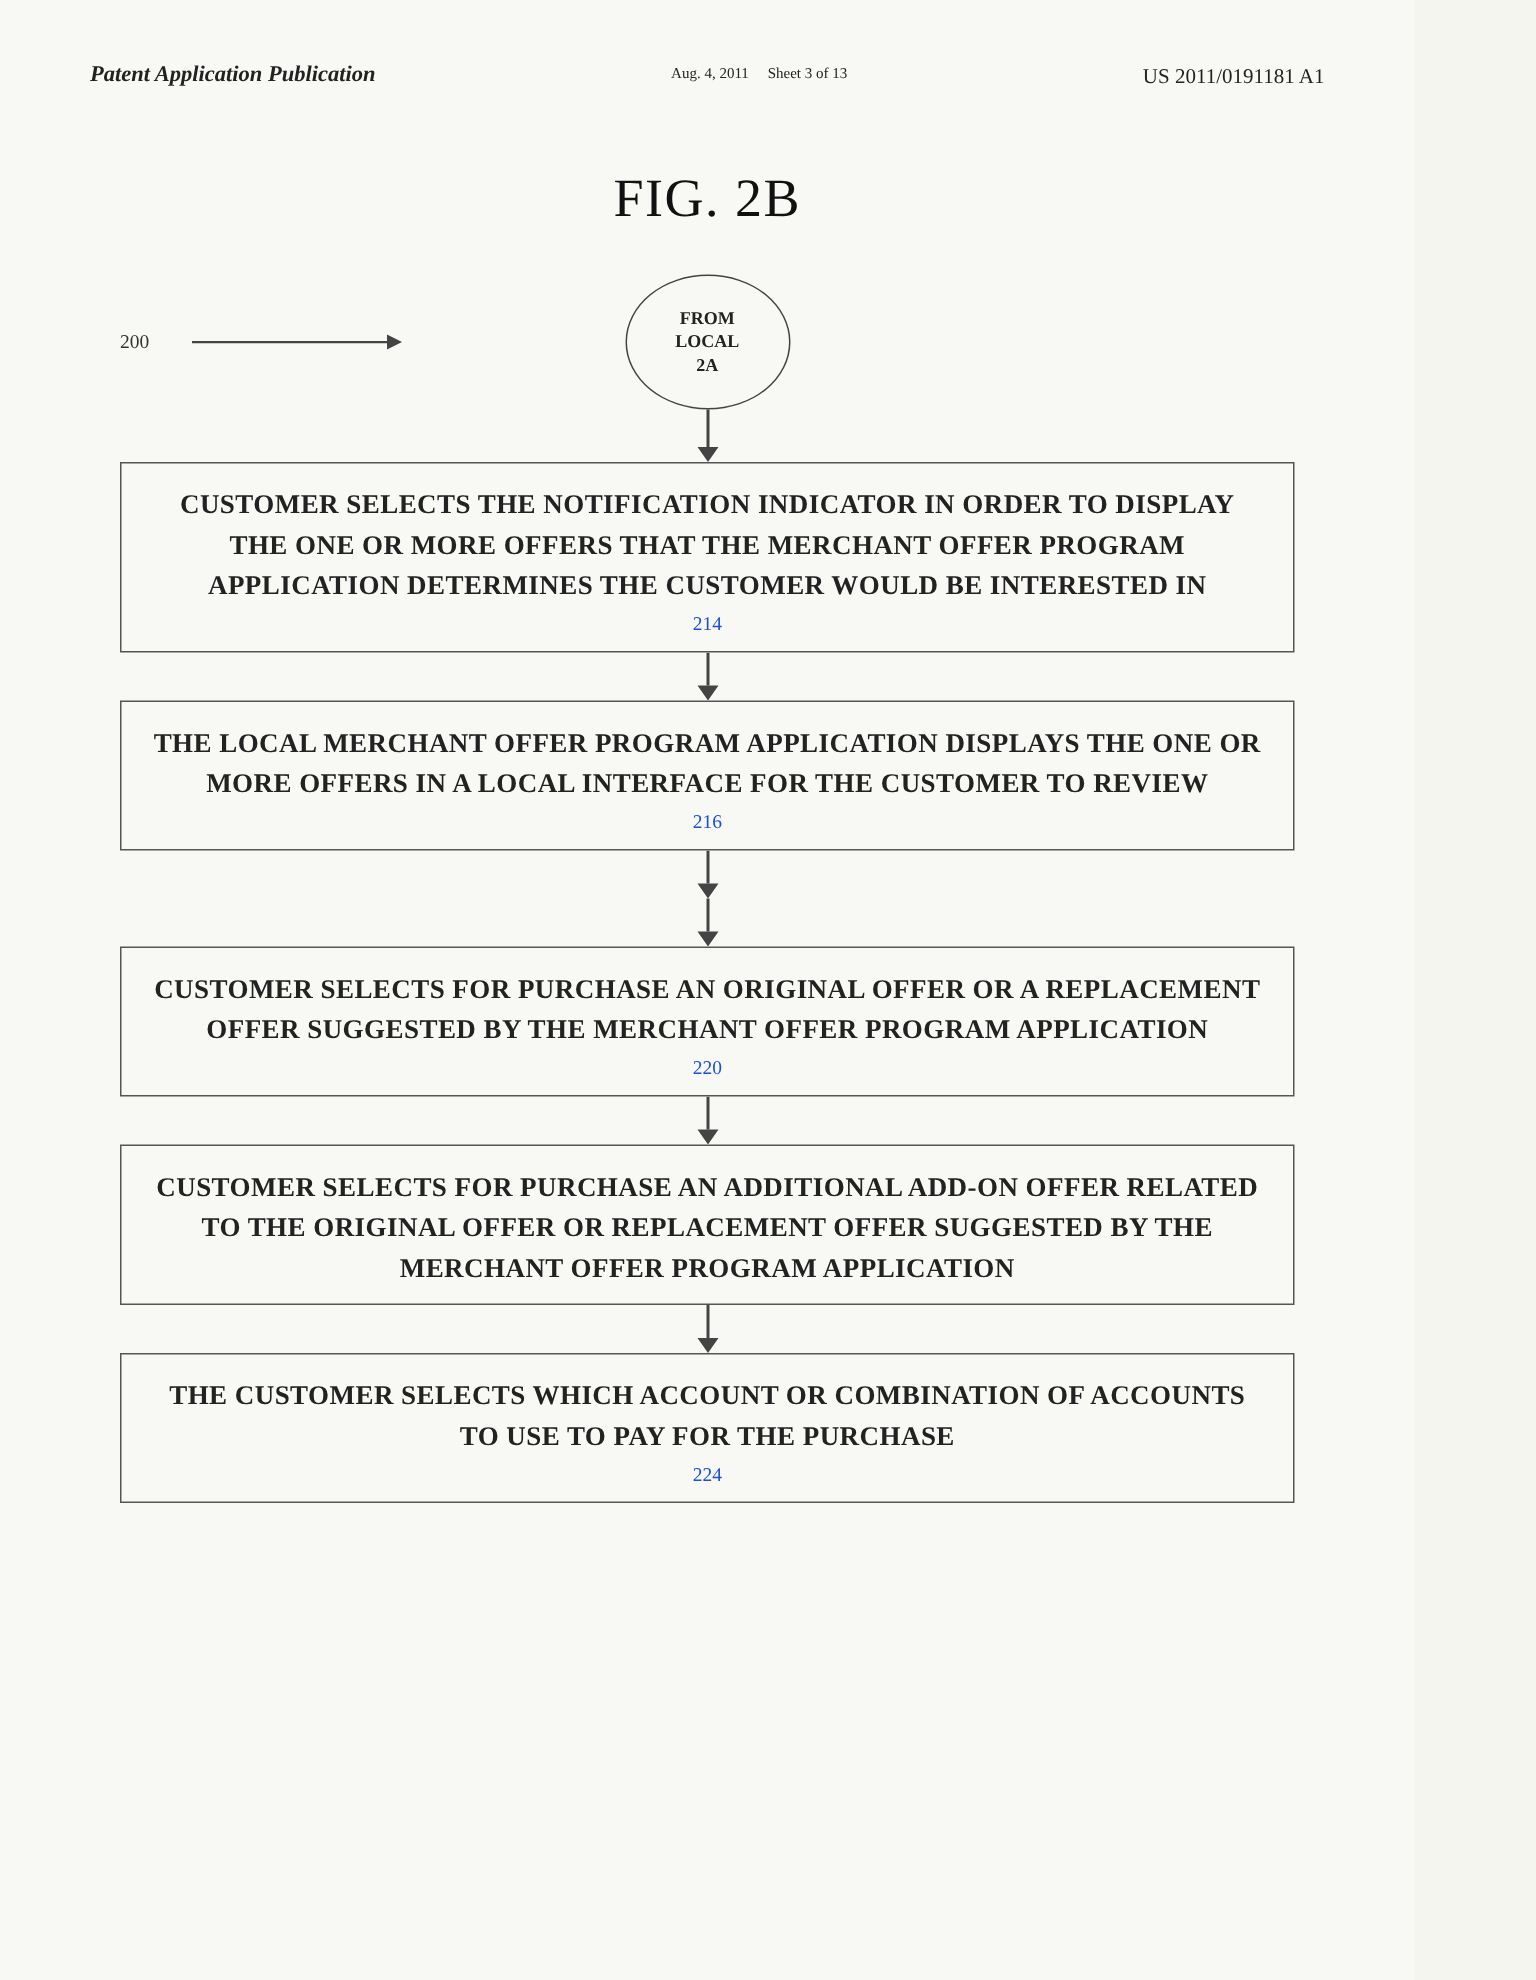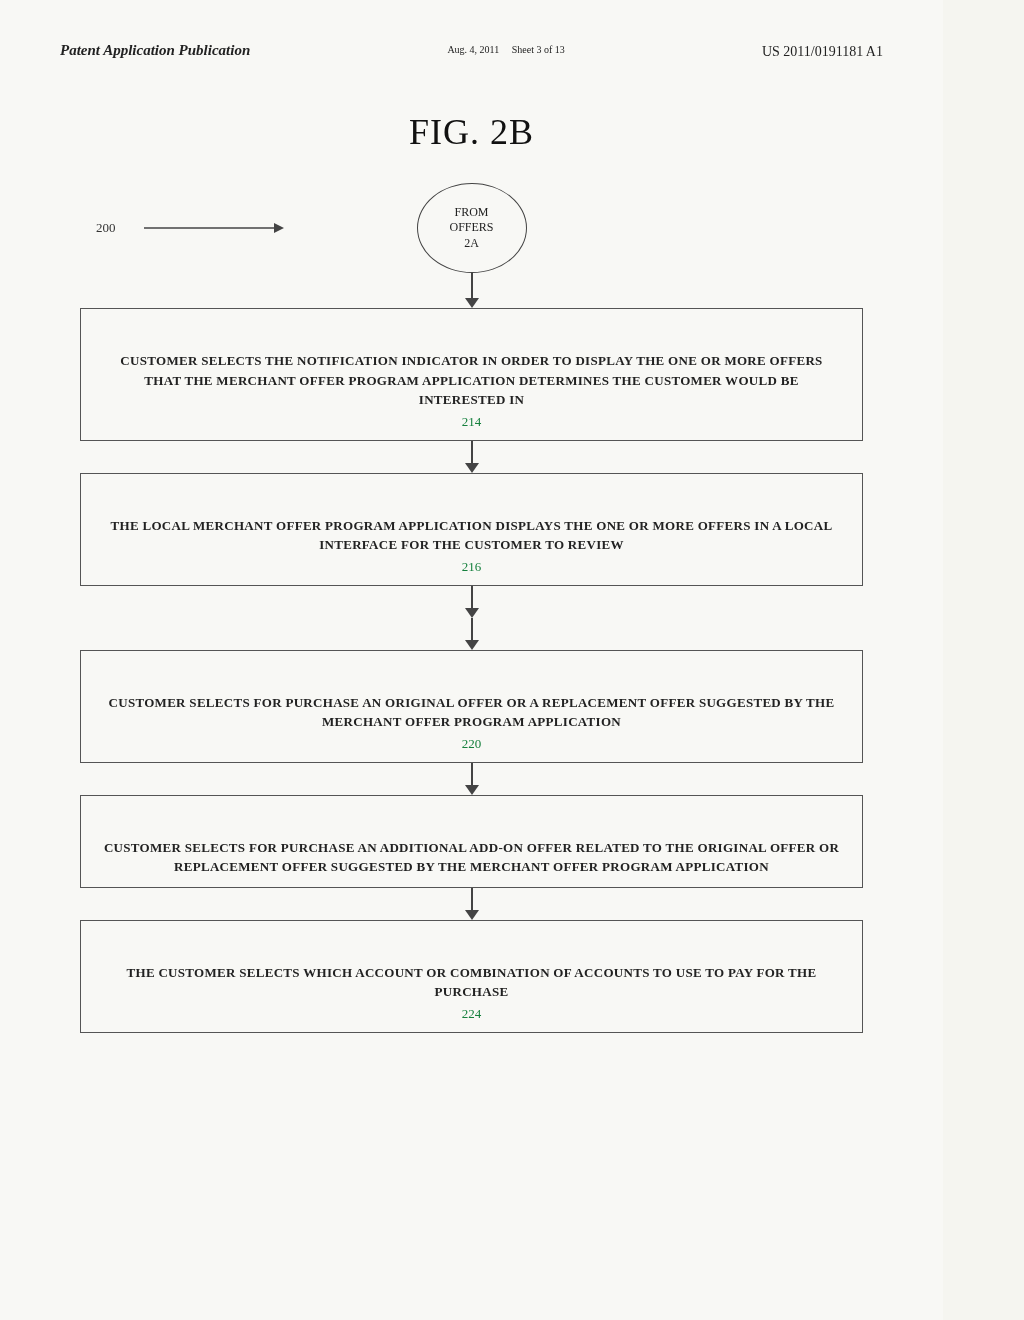--- a/index.html
+++ b/index.html
@@ -77,21 +77,21 @@
       border-radius: 50%;
       width: 110px;
       height: 90px;
       display: flex;
       flex-direction: column;
       align-items: center;
       justify-content: center;
       background: #f8f8f5;
       text-align: center;
       font-size: 12px;
-      font-weight: normal;
+      font-weight: bold;
       color: #222;
       line-height: 1.3;
       position: relative;
       z-index: 2;
     }
 
     
     .arrow-down {
       display: flex;
       flex-direction: column;
@@ -118,32 +118,31 @@
     .process-box {
       border: 1.5px solid #555;
       background: #f8f8f5;
       width: 100%;
       text-align: center;
       padding: 14px 20px 10px 20px;
       position: relative;
     }
 
     .process-box-text {
-      font-size: 13px;
+      font-size: 18px;
       font-weight: bold;
       color: #222;
       line-height: 1.5;
       text-transform: uppercase;
       letter-spacing: 0.3px;
-      margin-top: 28px;
     }
 
     .process-box-num {
       font-size: 13px;
-      color: #15803d;
+      color: #1d4ed8;
       margin-top: 4px;
     }
   </style>
 </head>
 <body>
 
 <div class="page">
 
   <div class="header">
     <div class="header-left">Patent Application Publication</div>
@@ -153,32 +152,32 @@
     </div>
     <div class="header-right">US 2011/0191181 A1</div>
   </div>
 
   <div class="fig-title">FIG. 2B</div>
 
   <div class="diagram">
 
     <div style="position:relative; width:100%; display:flex; justify-content:center; align-items:center; margin-bottom:0;">
 
-      <div style="position:absolute; left:16px; display:flex; align-items:center; gap:0;">
+      <div style="position:absolute; left:0; display:flex; align-items:center; gap:0;">
         <span style="font-size:13px; color:#333; margin-right:8px;">200</span>
 
         <svg width="180" height="60" style="overflow:visible;">
           <line x1="20" y1="30" x2="150" y2="30" stroke="#444" stroke-width="1.5"></line>
 
           <polygon points="150,25 160,30 150,35" fill="#444"></polygon>
         </svg>
       </div>
       <div class="oval">
         <span>FROM</span>
-        <span>OFFERS</span>
+        <span>LOCAL</span>
         <span>2A</span>
       </div>
     </div>
 
     <div class="arrow-down">
       <div class="arrow-line" style="height:25px;"></div>
       <div class="arrow-head"></div>
     </div>
 
     <div class="process-box">

